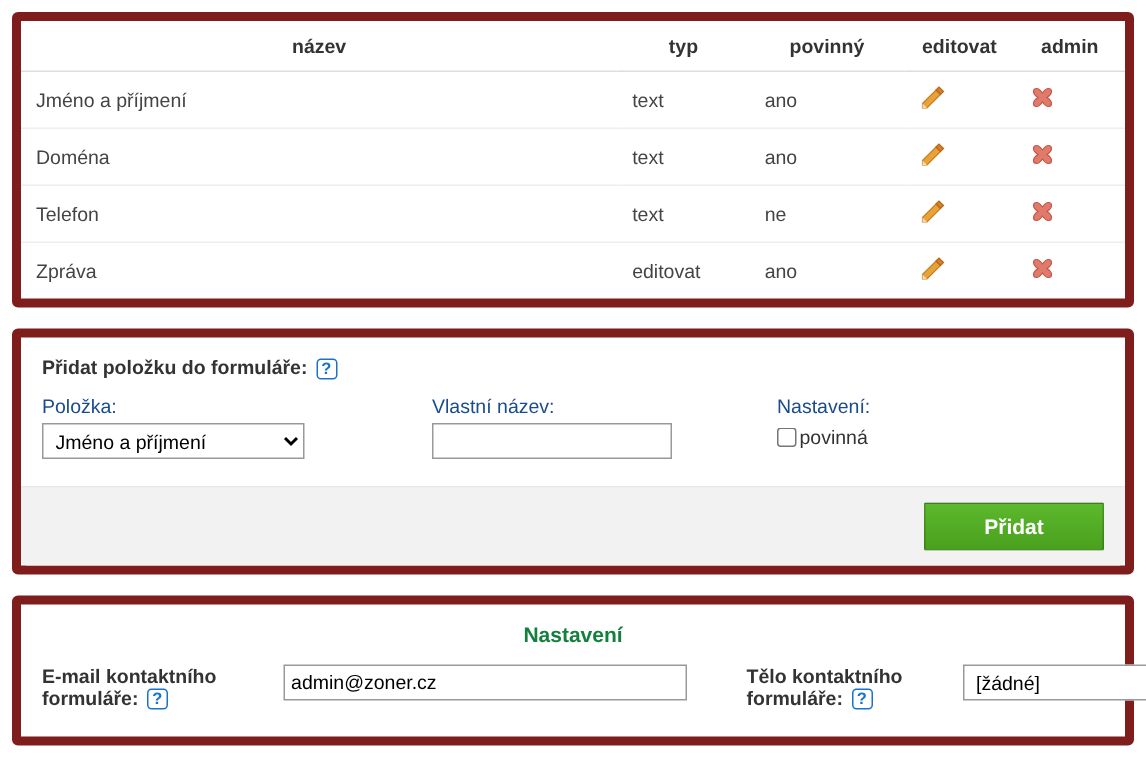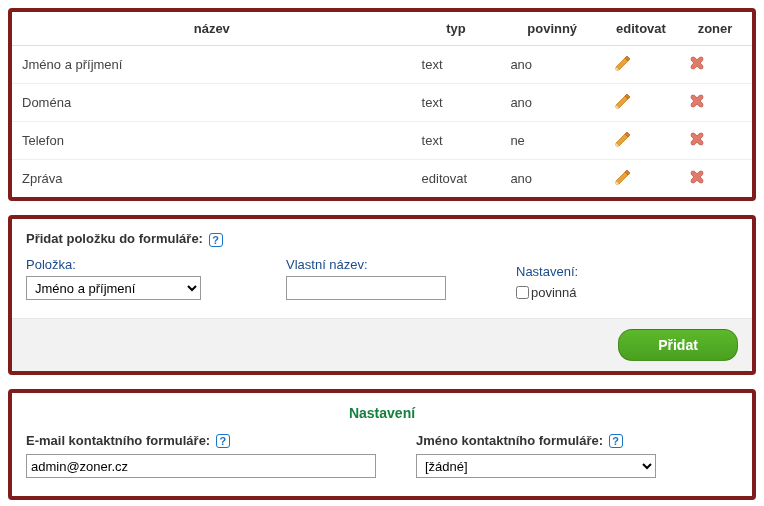--- a/index.html
+++ b/index.html
@@ -1,73 +1,73 @@
 <!DOCTYPE html>
 <html><head>
 <meta charset="utf-8">
 <style>
   * { box-sizing: border-box; margin: 0; padding: 0; }
   body { font-family: Arial, Helvetica, sans-serif; font-size: 13px; background: #fff; padding: 8px; color: #333; }
   
-  .panel { border: 4px solid #7f1d1d; border-radius: 4px; margin-bottom: 14px; background: #fff; }
+  .panel { border: 6px solid #7f1d1d; border-radius: 4px; margin-bottom: 14px; background: #fff; }
   
   table.form-table { width: 100%; border-collapse: collapse; }
   table.form-table thead th { font-weight: bold; color: #333; padding: 9px 10px; border-bottom: 1px solid #ddd; text-align: center; }
   table.form-table thead th.col-name { width: 54%; }
   table.form-table thead th.col-type { width: 12%; }
   table.form-table thead th.col-req { width: 14%; }
   table.form-table thead th.col-edit { width: 10%; }
   table.form-table thead th.col-del { width: 10%; }
   table.form-table tbody td { padding: 8px 10px; border-bottom: 1px solid #eee; color: #444; text-align: left; }
   table.form-table tbody tr:last-child td { border-bottom: none; }
   table.form-table tbody td.cell-name { text-align: left; }
   
   .icon-btn { display: inline-block; cursor: pointer; width: 18px; height: 18px; }
   
   .section-title { font-weight: bold; color: #333; padding: 12px 14px 4px 14px; }
   .section-title-blue { font-weight: bold; color: #15803d; padding: 12px 14px 4px 14px; font-size: 14px; text-align: center; }
   
   .help-icon { display: inline-block; width: 14px; height: 14px; border: 1.5px solid #1a73c8; color: #1a73c8; border-radius: 3px; font-size: 11px; line-height: 12px; text-align: center; font-weight: bold; cursor: pointer; vertical-align: middle; margin-left: 2px; }
   
-  .add-row { display: flex; gap: 30px; padding: 6px 14px 18px 14px; align-items: flex-end; }
+  .add-row { display: flex; gap: 30px; padding: 6px 14px 18px 14px; align-items: flex-start; }
   .add-col { display: flex; flex-direction: column; gap: 4px; }
   .add-col label { color: #1a4b8c; font-size: 13px; }
   .add-col.col1 { width: 230px; }
   .add-col.col2 { width: 200px; }
   .add-col.col3 { flex: 1; }
   
   select, input[type="text"] { font-size: 13px; padding: 3px 4px; border: 1px solid #999; background: #fff; height: 24px; }
   select { width: 175px; }
   .add-col.col2 input[type="text"] { width: 160px; }
   
   .checkbox-row { display: flex; align-items: center; gap: 2px; padding-top: 2px; }
   .checkbox-row input { margin-top: 1px; }
   
   .button-bar { background: #f2f2f2; padding: 10px 14px; text-align: right; border-top: 1px solid #e7e7e7; border-radius: 0 0 4px 4px; }
-  .btn { display: inline-block; min-width: 120px; padding: 7px 20px; border-radius: 14px; color: #fff; font-weight: bold; font-size: 14px; text-align: center; cursor: pointer; border: 1px solid rgba(0,0,0,0.2); margin-left: 28px; }
+  .btn { display: inline-block; min-width: 120px; padding: 7px 20px; border-radius: 1px; color: #fff; font-weight: bold; font-size: 14px; text-align: center; cursor: pointer; border: 1px solid rgba(0,0,0,0.2); margin-left: 28px; }
   .btn-green { background: linear-gradient(#5cb82c, #4aa01e); }
   
   .settings-row { display: flex; gap: 40px; padding: 8px 14px 18px 14px; }
-  .settings-col { flex: 1; display: flex; flex-direction: column; gap: 6px; }
+  .settings-col { flex: 1; display: flex; gap: 6px; }
   .settings-col .field-label { font-weight: bold; color: #333; }
   .settings-col input[type="text"] { width: 350px; }
   .settings-col select { width: 240px; }
 </style>
 </head>
 <body>
 
 <div class="panel">
   <table class="form-table">
     <thead>
       <tr>
         <th class="col-name">název</th>
         <th class="col-type">typ</th>
         <th class="col-req">povinný</th>
         <th class="col-edit">editovat</th>
-        <th class="col-del">zoner</th>
+        <th class="col-del">admin</th>
       </tr>
     </thead>
     <tbody id="table-body">
   <tr>
     <td class="cell-name">Jméno a příjmení</td>
     <td>text</td>
     <td>ano</td>
     <td>
       <span class="icon-btn">
         <svg width="18" height="18" viewBox="0 0 18 18">
@@ -190,21 +190,21 @@
   <div class="settings-row">
     <div class="settings-col">
       <div class="field-label">
         <span>E-mail kontaktního formuláře:</span>
         <span class="help-icon">?</span>
       </div>
       <input type="text" value="admin@zoner.cz" style="">
     </div>
     <div class="settings-col">
       <div class="field-label">
-        <span>Jméno kontaktního formuláře:</span>
+        <span>Tělo kontaktního formuláře:</span>
         <span class="help-icon">?</span>
       </div>
       <select>
         <option>[žádné]</option>
       </select>
     </div>
   </div>
 
 </div>
 

